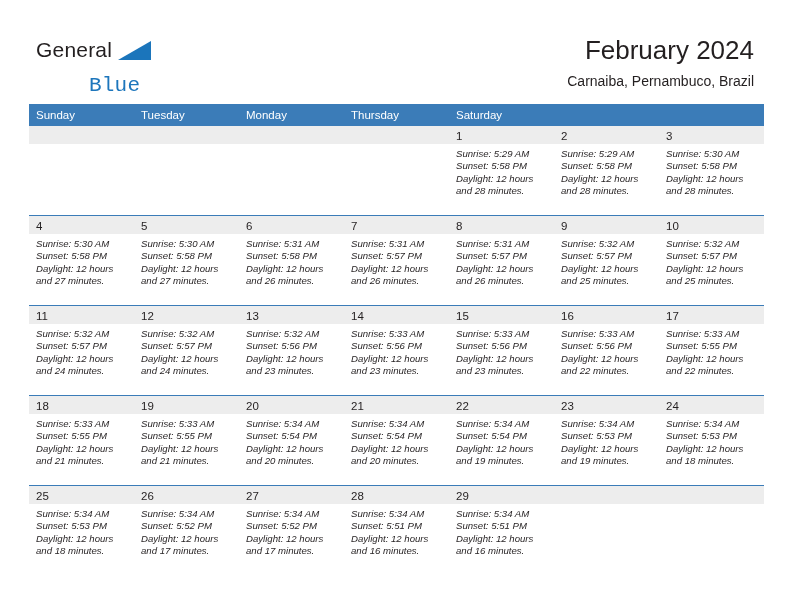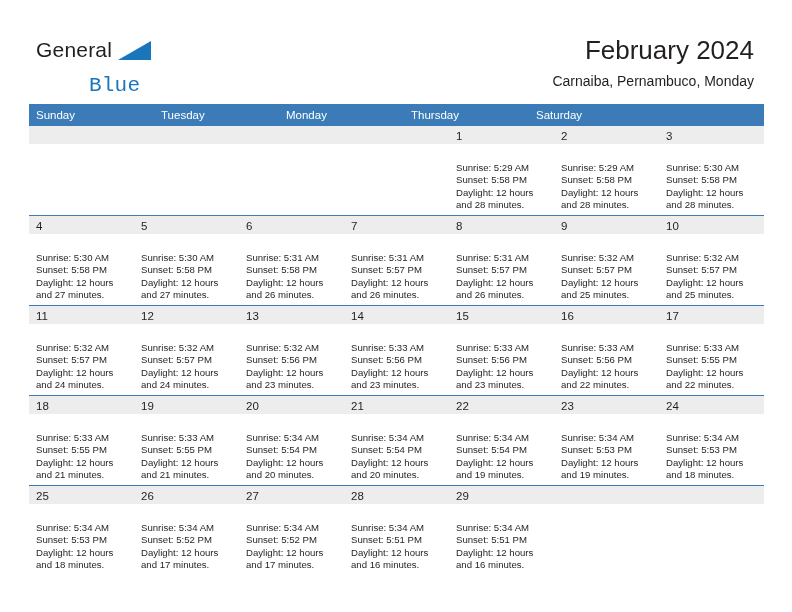--- a/index.html
+++ b/index.html
@@ -93,21 +93,20 @@
     position: absolute;
     left: 29px;
     top: 104px;
     width: 735px;
   }
 
   .dow-row {
     display: flex;
     width: 100%;
     background: #3b7cb8;
-    gap: 20px;
   }
   .dow-cell {
     width: 105px;
     box-sizing: border-box;
     height: 22px;
     line-height: 22px;
     padding-left: 7px;
     font-size: 11.5px;
     color: #ffffff;
     font-family: "Liberation Sans", sans-serif;
@@ -141,21 +140,22 @@
     padding-left: 7px;
   }
   .daynum {
     font-size: 11.5px;
     line-height: 18px;
     color: #231f20;
     font-family: "Liberation Sans", sans-serif;
   }
 
   .cell-body {
-    padding: 18px 6px 0 7px;
+    padding: 4px 6px 0 7px;
+    font-style: italic;
   }
   .cell-line {
     font-size: 9.6px;
     line-height: 12.4px;
     color: #231f20;
     white-space: nowrap;
     font-family: "Liberation Sans", sans-serif;
   }
 </style>
 </head>
@@ -166,21 +166,21 @@
   <div class="header">
 
     <div class="logo">
       <span class="logo-general">General</span>
       <span class="logo-tri"></span>
       <span class="logo-blue">Blue</span>
     </div>
 
     <div class="title-block">
       <div class="cal-title">February 2024</div>
-      <div class="cal-subtitle">Carnaiba, Pernambuco, Monday</div>
+      <div class="cal-subtitle">Carnaiba, Pernambuco, Brazil</div>
     </div>
 
   </div>
 
   <div class="calendar">
     <div class="dow-row" id="dow-row">
         <div class="dow-cell">Sunday</div>
         <div class="dow-cell">Tuesday</div>
         <div class="dow-cell">Monday</div>
         <div class="dow-cell">Thursday</div>

